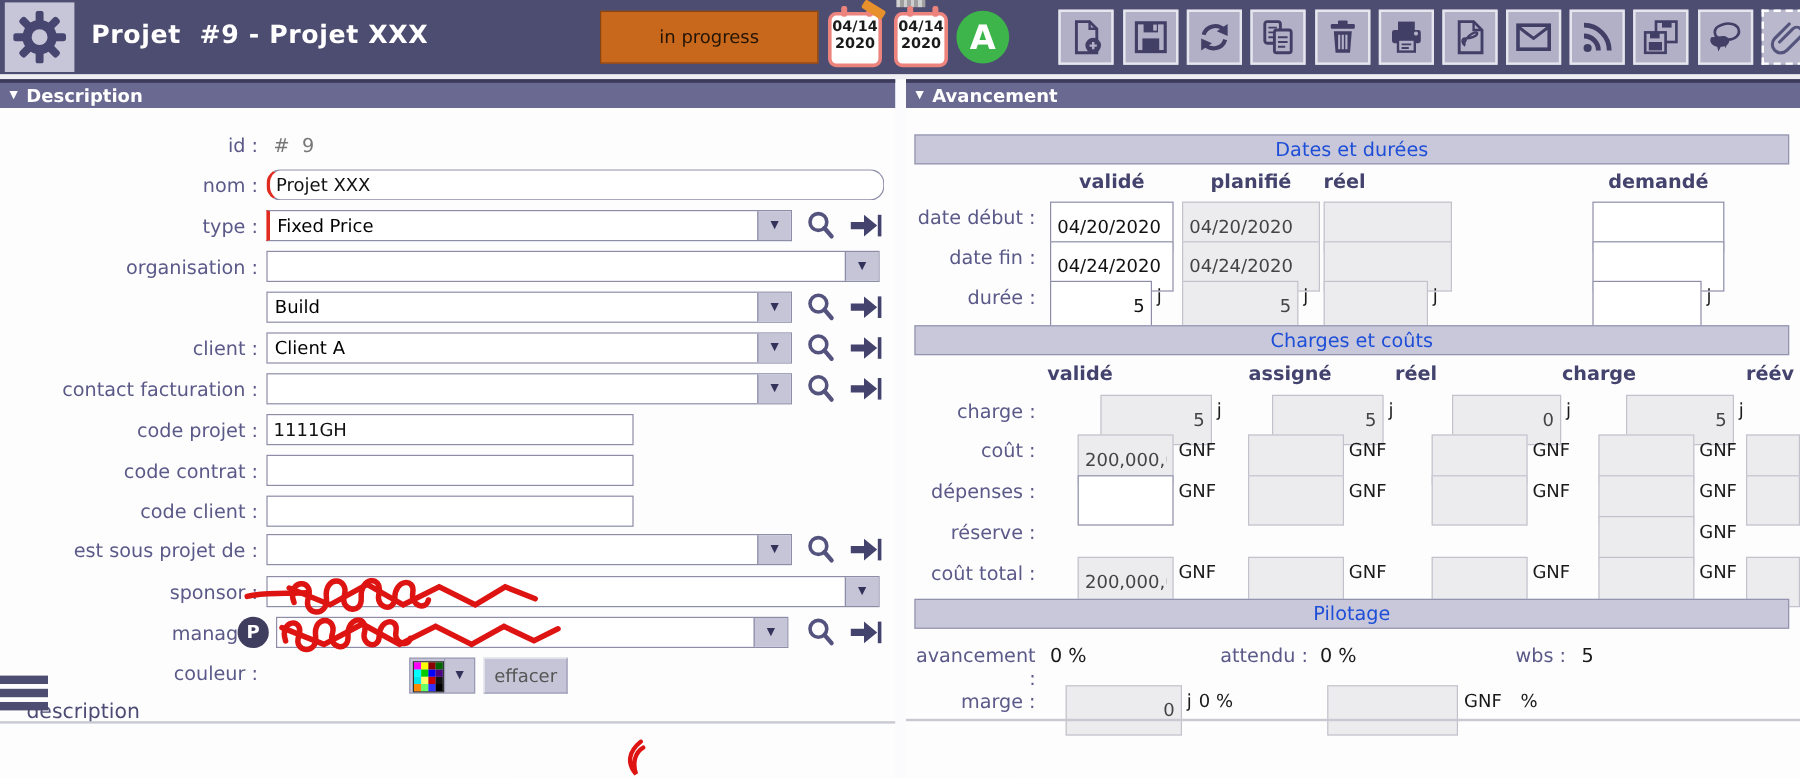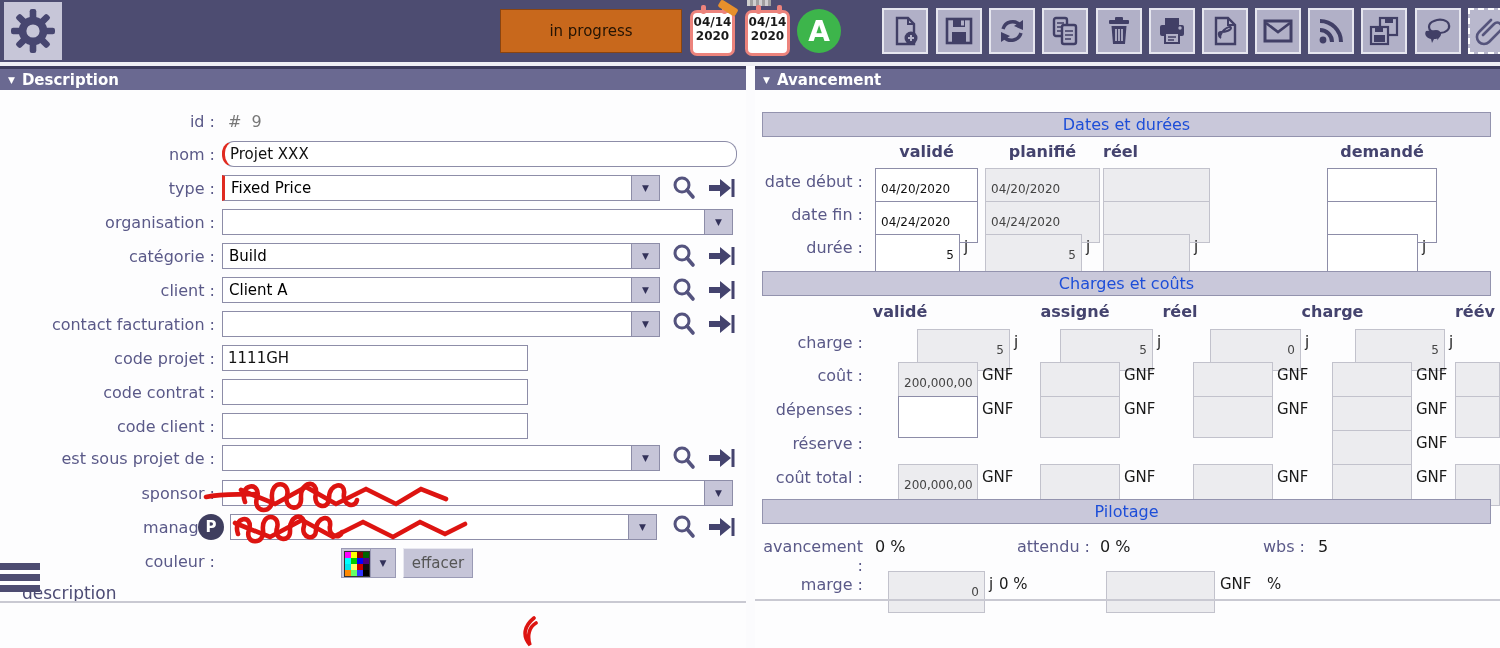--- a/index.html
+++ b/index.html
@@ -61,21 +61,21 @@
              border:1px solid #9a9ab5;border-top-color:#e8e8f0;border-left-color:#e8e8f0;color:#555;
              font-size:15px;display:flex;align-items:center;justify-content:center;}
   .hamburger div{position:absolute;left:0;width:40px;height:7px;background:#4d4c71;}
   .desc-label{position:absolute;left:22px;color:#4c4b74;font-size:17px;}
   
   .section-bar{position:absolute;left:7px;width:729px;height:25px;box-sizing:border-box;background:#c9c8da;
                border:1px solid #9393ae;color:#1d4ed8;font-size:16px;
                display:flex;align-items:center;justify-content:center;}
   .rlabel{position:absolute;left:0;width:108px;text-align:right;color:#5a5988;font-size:16px;}
   .colhead{position:absolute;font-weight:bold;color:#44436e;font-size:16px;text-align:center;}
-  .rinp{position:absolute;height:42px;box-sizing:border-box;font-family:inherit;font-size:12px;
+  .rinp{position:absolute;height:42px;box-sizing:border-box;font-family:inherit;font-size:15px;
         color:#111;padding:1px 5px;background:#fff;border:1px solid #8d8da8;}
   .rinp.ro{background:#ececef;border:1px solid #c2c2cc;color:#444;}
   .rinp.num{text-align:right;}
   .rinp.clip{overflow:hidden;white-space:nowrap;}
   .unit{position:absolute;font-size:15px;color:#1a1a1a;}
   .pvalue{position:absolute;font-size:16px;color:#1a1a1a;}
   
   .scribble{position:absolute;pointer-events:none;}
 </style>
 </head>
@@ -93,20 +93,21 @@
           <rect x="17" y="0" width="6" height="10" rx="2"></rect>
           <rect x="17" y="30" width="6" height="10" rx="2"></rect>
           <rect x="0" y="17" width="10" height="6" rx="2"></rect>
           <rect x="30" y="17" width="10" height="6" rx="2"></rect>
         </g>
         <circle cx="20" cy="20" r="13"></circle>
       </g>
       <circle cx="20" cy="20" r="6" fill="#c7c6d8"></circle>
     </svg>
   </div>
+  <div class="app-title">Projet  #9 - Projet XXX</div>
 
   <div class="status-btn">in progress</div>
 
   <div class="tooltip-frag"></div>
 
   <div class="cal" style="left:690px;">
     <span class="ring" style="left:8px;"></span>
     <span class="ring" style="left:29px;"></span>
     <span class="marker"></span>
     <div>04/14</div>
@@ -244,21 +245,20 @@
       <rect x="24.5" y="4" width="3" height="18" fill="#44436e"></rect>
     </svg>
   </div>
 
   <div class="flabel" style="top:123px;">organisation :</div>
   <div class="sel" style="left:222px;top:119px;width:511px;">
     <span class="txt"></span>
     <span class="arrow">▼</span>
   </div>
 
-  <div class="flabel" style="top:157px;">catégorie :</div>
   <div class="sel" style="left:222px;top:153px;width:438px;">
     <span class="txt">Build</span>
     <span class="arrow">▼</span>
   </div>
   <div class="icon-slot" style="left:670px;top:153px;">
     <svg width="26" height="26" viewBox="0 0 26 26">
       <circle cx="11" cy="10" r="7" fill="none" stroke="#54537e" stroke-width="3"></circle>
       <line x1="16" y1="15" x2="22" y2="22" stroke="#54537e" stroke-width="3.6" stroke-linecap="round"></line>
     </svg>
   </div>

